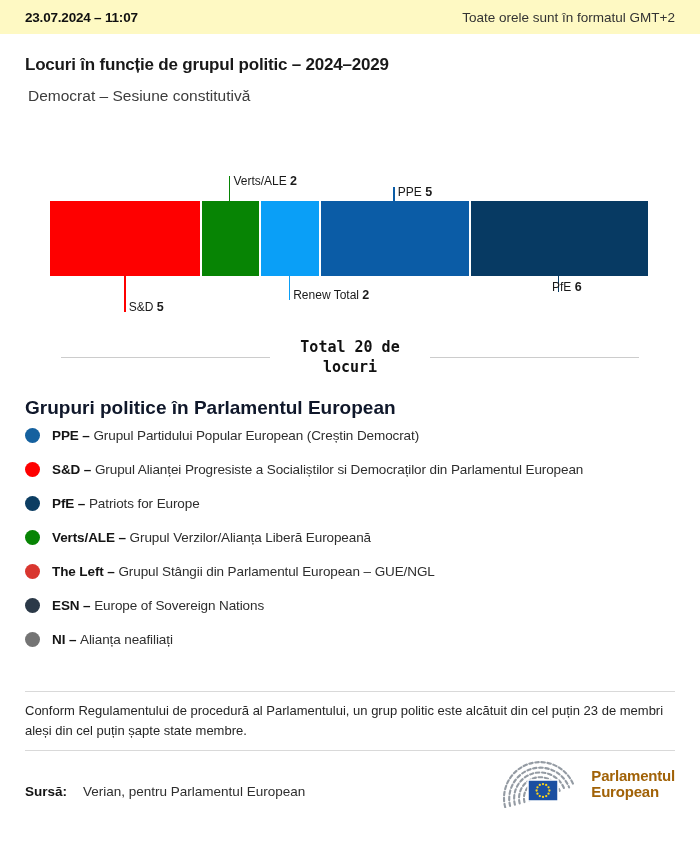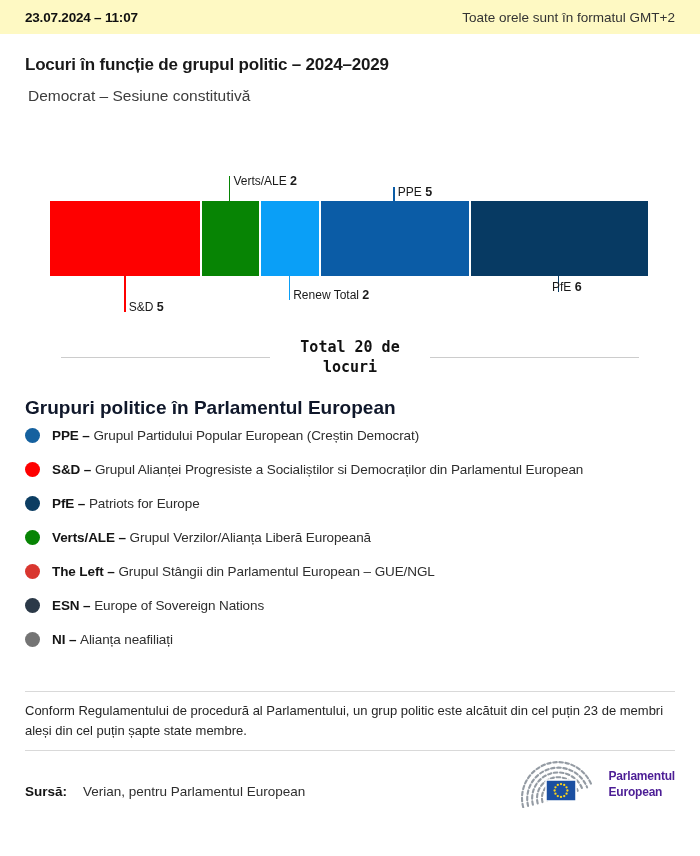--- a/index.html
+++ b/index.html
@@ -58,21 +58,21 @@
   .footnote { padding: 9px 25px; font-size: 13px; line-height: 20px; color: #262626; max-width: 700px; }
   .bottom-row {
     margin-top: 5px; padding: 0 25px;
     display: flex; justify-content: space-between; align-items: flex-end;
     height: 52px;
   }
   .source { font-size: 13.5px; color: #2e2e2e; padding-bottom: 9px; }
   .source .lbl { font-weight: bold; color: #141414; }
   .source .txt { margin-left: 16px; }
   .ep-logo { display: flex; align-items: center; }
-  .ep-logo-text { margin-left: 9px; font-size: 12px; line-height: 16px; font-weight: bold; color: #4c1d95; letter-spacing: -0.2px; }
+  .ep-logo-text { margin-left: 9px; font-size: 15px; line-height: 16px; font-weight: bold; color: #a16207; letter-spacing: -0.2px; }
 </style>
 </head>
 <body>
 
 <div class="topbar">
   <span class="dt">23.07.2024 – 11:07</span>
   <span class="tz">Toate orele sunt în formatul GMT+2</span>
 </div>
 
 <div class="page">

